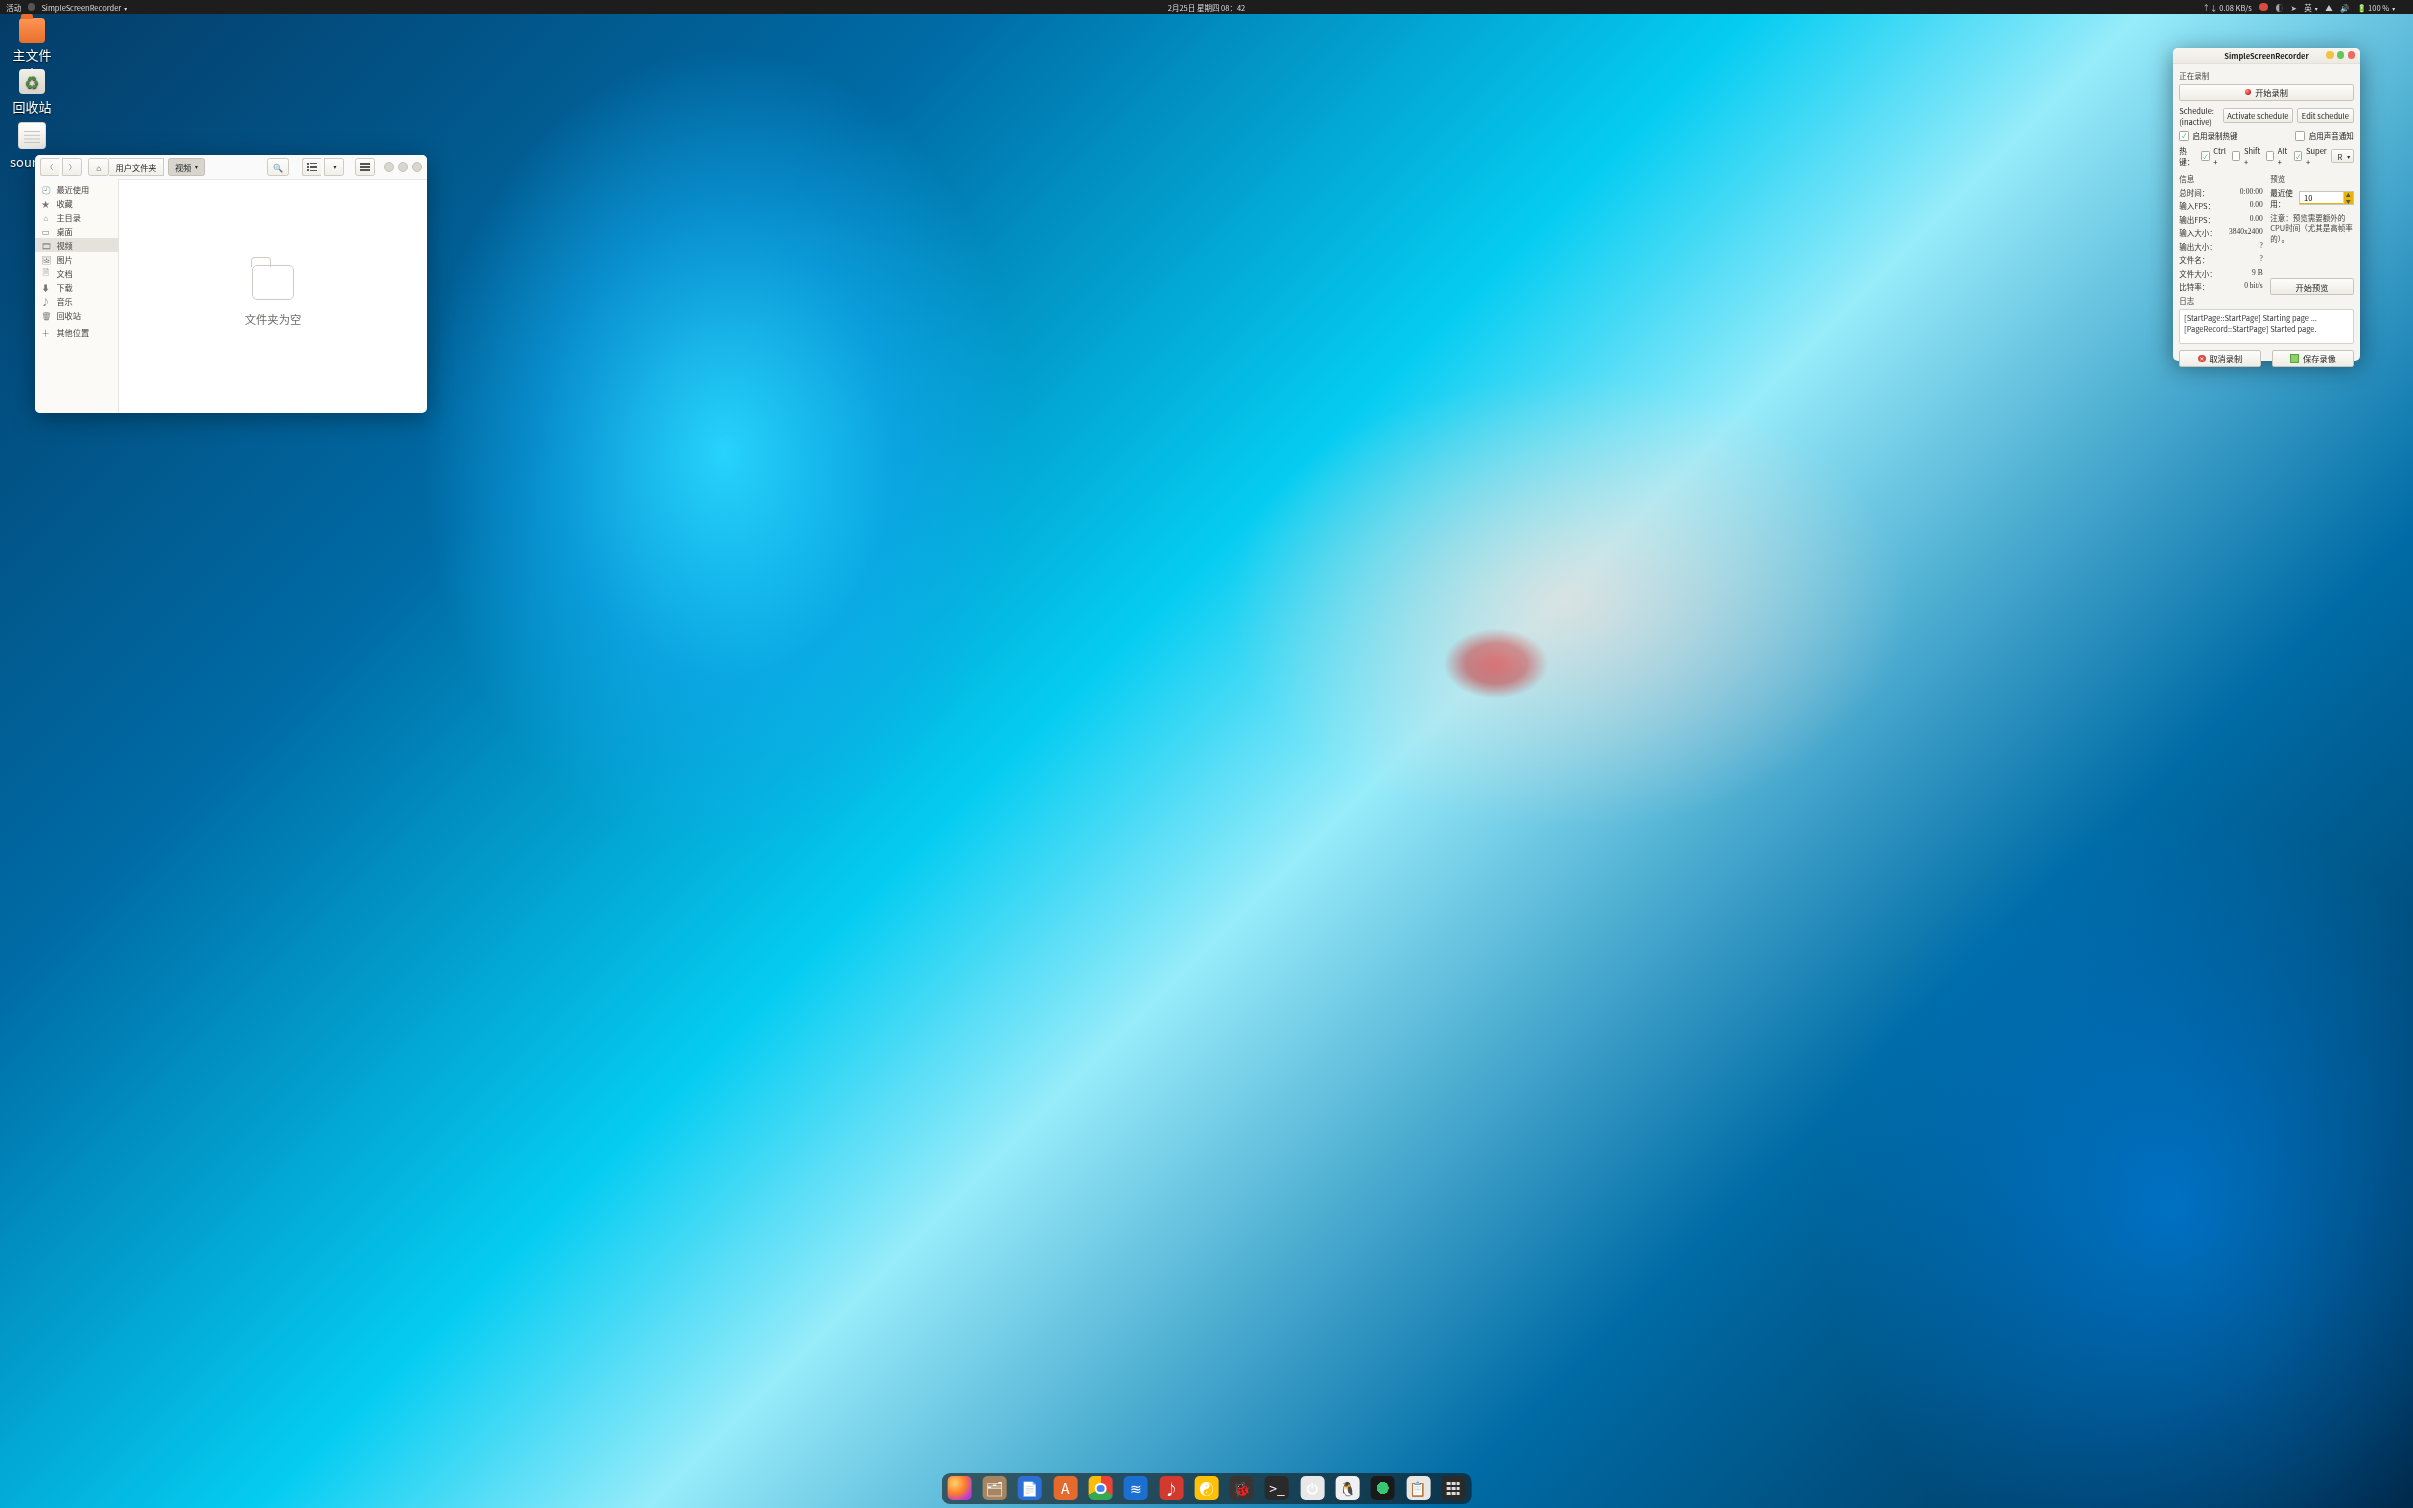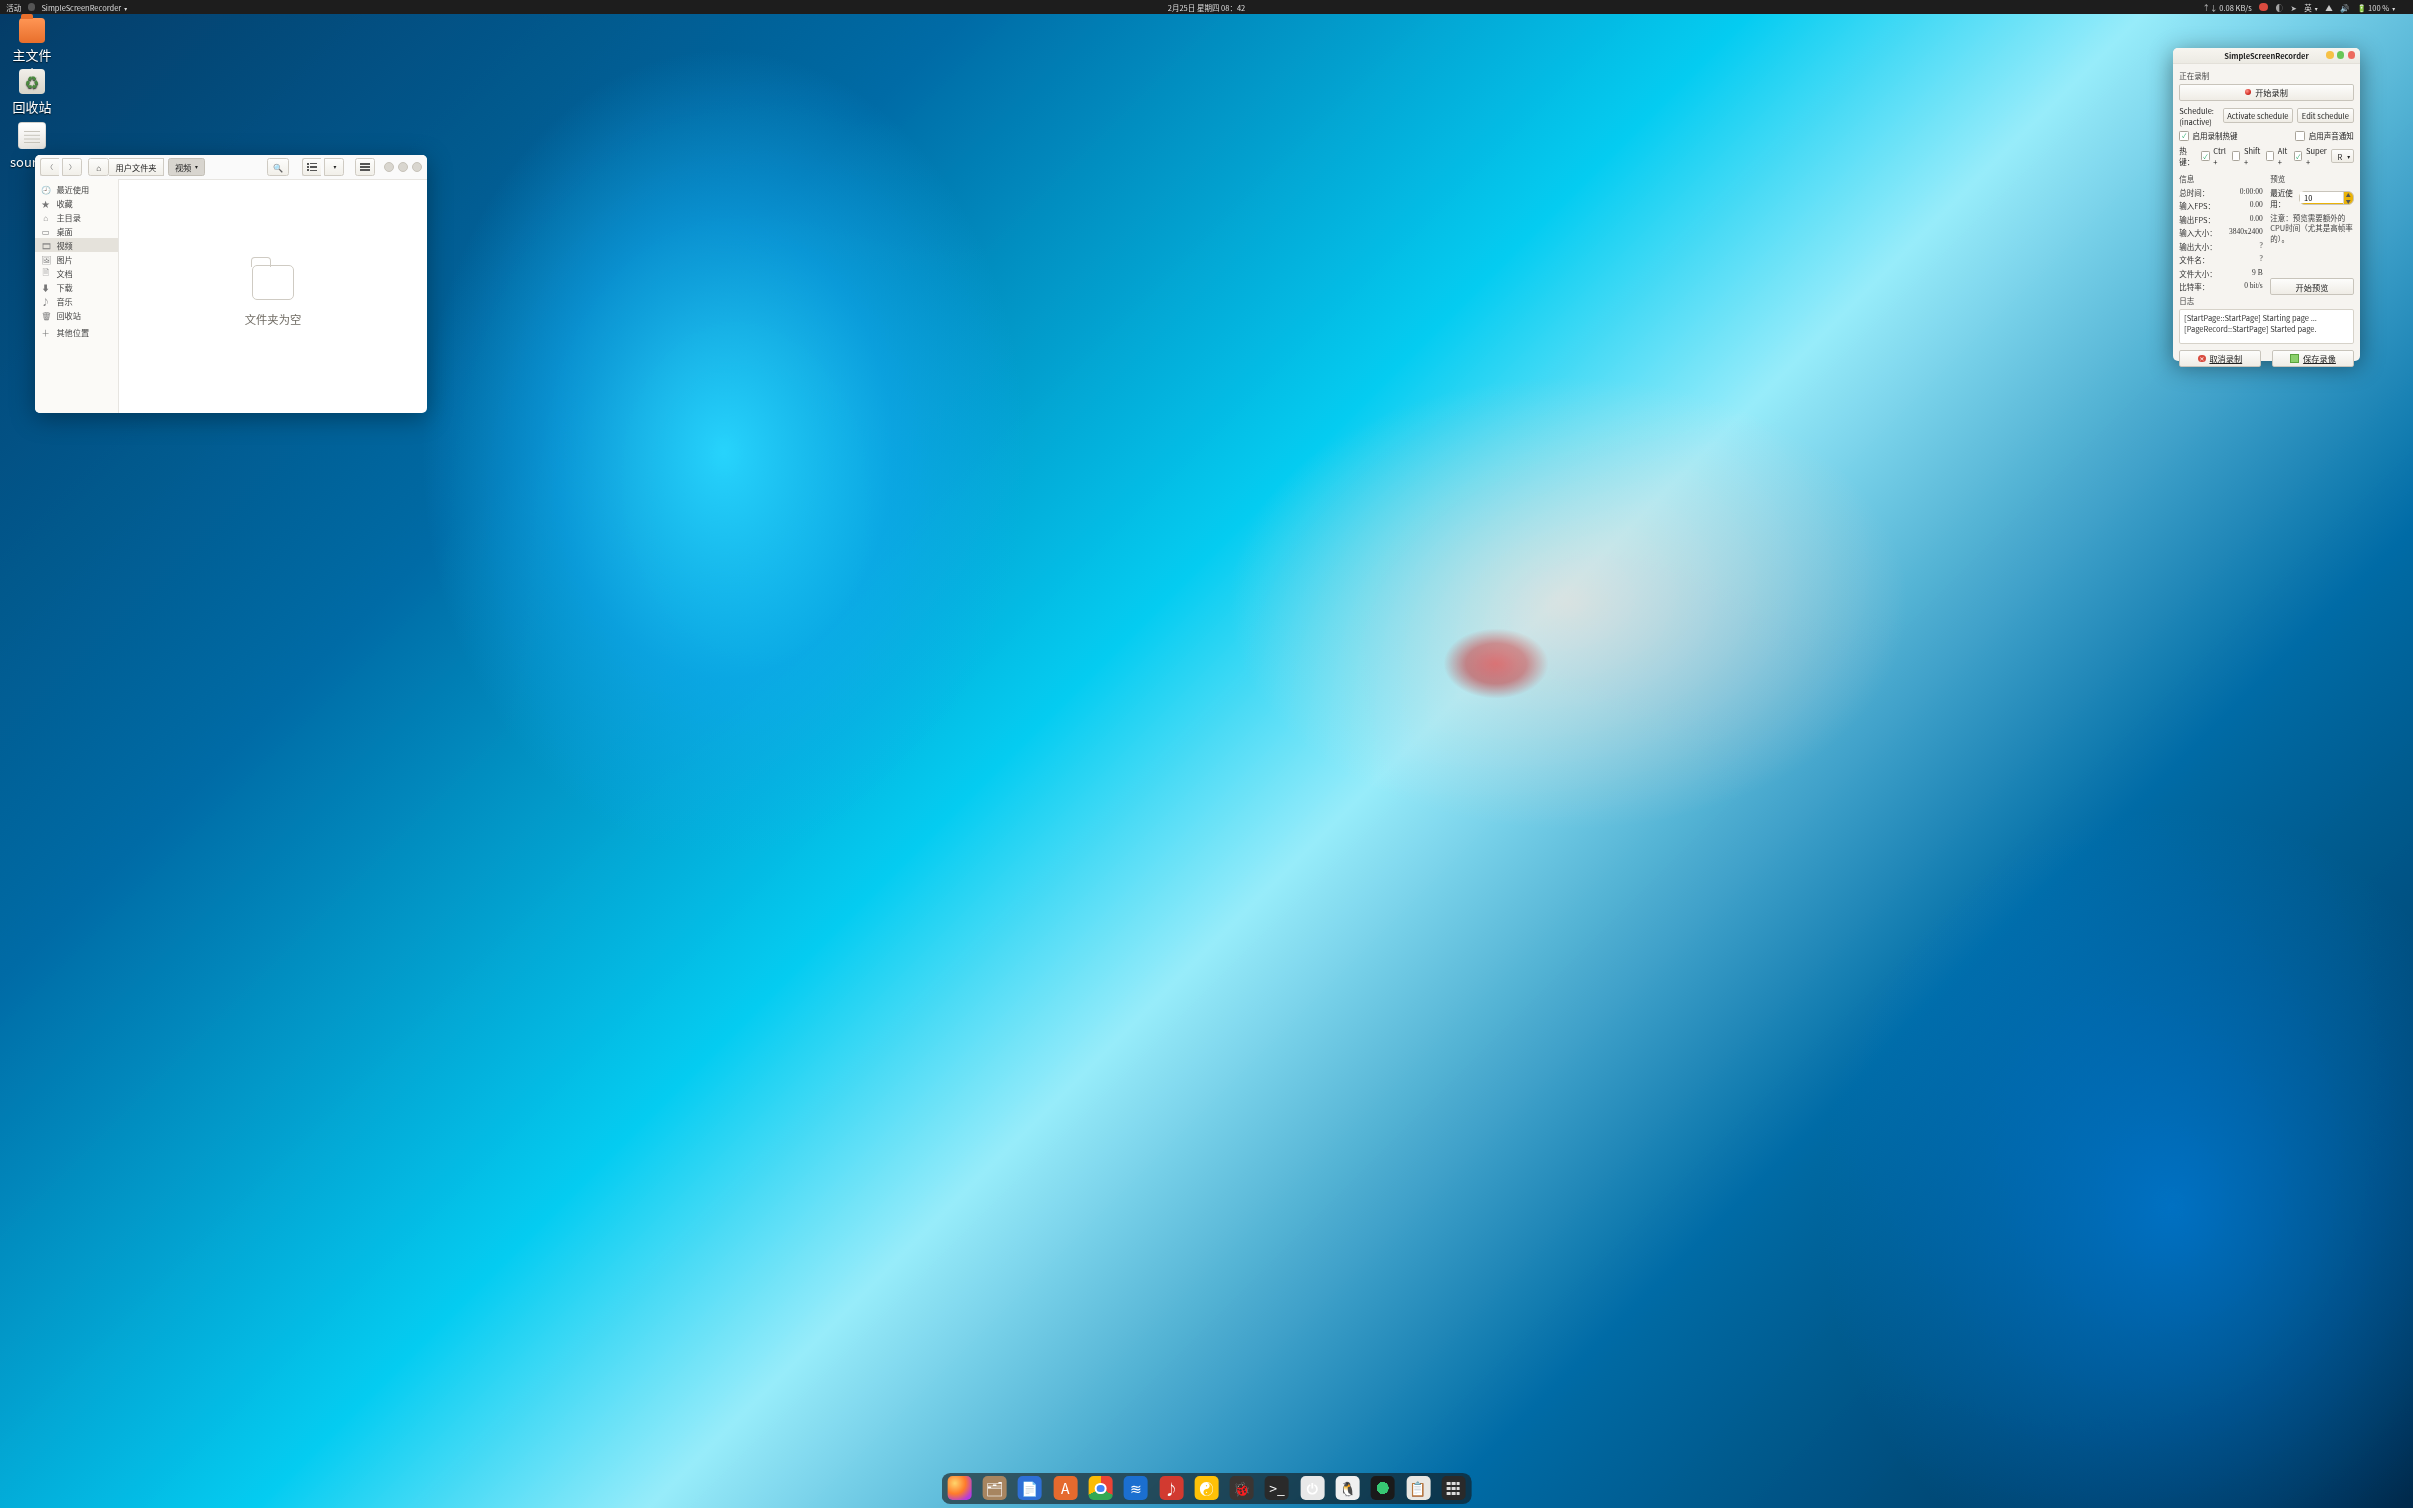--- a/index.html
+++ b/index.html
@@ -79,28 +79,28 @@
   .sbtn{flex:0 0 auto;border:0.6px solid #c8c4bb;border-radius:1.9px;background:linear-gradient(#fdfdfc,#efece5);height:12.6px;padding:0 3.8px;display:flex;align-items:center;}
   .chk{width:7.5px;height:7.5px;border:0.6px solid #a9a49a;border-radius:1.3px;background:#fff;display:inline-flex;align-items:center;justify-content:center;font-size:6.3px;color:#2b6;}
   .chk.on:after{content:"✓";color:#2a6;}
   .row .gap{flex:1;}
   .ddl{border:0.6px solid #c8c4bb;border-radius:1.9px;background:linear-gradient(#fdfdfc,#efece5);height:12.6px;padding:0 2.5px 0 5px;display:flex;align-items:center;gap:3.8px;}
   .split{display:flex;gap:7.5px;margin-top:3.8px;}
   .col{flex:1;}
   .kv{display:flex;justify-content:space-between;font-size:7.5px;margin:2.5px 0;}
   .kv .k{color:#333;}
   .kv .v{color:#333;font-family:Liberation Serif, serif;}
-  .spin{border:0.6px solid #c8c4bb;border-radius:6px;background:#eab308;height:12.6px;display:flex;align-items:center;}
+  .spin{border:0.6px solid #c8c4bb;border-radius:0;background:#eab308;height:12.6px;display:flex;align-items:center;}
   .spin input{border:none;outline:none;width:35px;padding:0 3.8px;font:inherit;}
   .spin .ar{width:8.8px;display:flex;flex-direction:column;border-left:0.6px solid #d6d2c9;}
   .spin .ar span{flex:1;text-align:center;font-size:5px;line-height:5.7px;color:#555;}
   .note{font-size:7.5px;color:#444;line-height:1.4;margin-top:3.8px;}
   .previewbtn{margin-top:34px;}
   .logbox{margin-top:2.5px;border:0.6px solid #d6d2c9;background:#fff;border-radius:1.9px;height:29px;padding:1.9px 3.8px;font-size:7.5px;color:#333;overflow:hidden;}
-  .btnrow{display:flex;gap:11px;margin-top:6.3px;text-decoration:underline;}
+  .btnrow{display:flex;gap:11px;margin-top:6.3px;}
   .btnrow .sbtn{flex:1;justify-content:center;height:15px;gap:3.8px;}
   .x-circ{width:7.5px;height:7.5px;border-radius:50%;background:#d94b3f;position:relative;}
   .x-circ:after{content:"✕";color:#fff;font-size:5.7px;position:absolute;inset:0;display:flex;align-items:center;justify-content:center;}
   .save-ico{width:7.5px;height:7.5px;background:#8bd06b;border:0.6px solid #5aa33c;}
 
   
   .dock{position:absolute;left:50%;bottom:3.8px;transform:translateX(-50%);background:rgba(20,20,20,.6);border-radius:8.8px;padding:3.8px 6.3px;display:flex;gap:11.3px;backdrop-filter:blur(2.5px);}
   .dock .app{width:24px;height:24px;border-radius:5px;display:flex;align-items:center;justify-content:center;font-size:14px;color:#fff;}
   .a-ff{background:radial-gradient(circle at 30% 30%,#ffd56b,#ff7b2b 45%,#b63bdc 80%);}
   .a-files{background:#a78560;}

